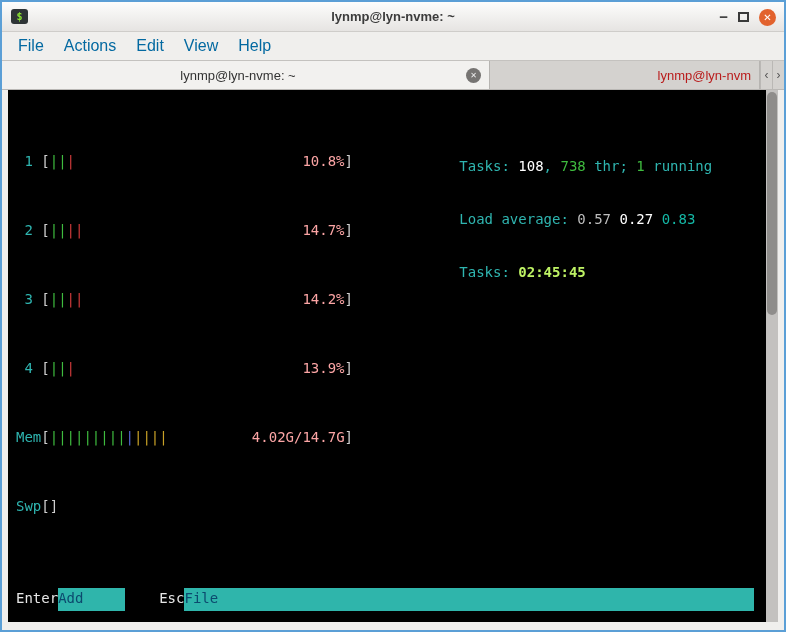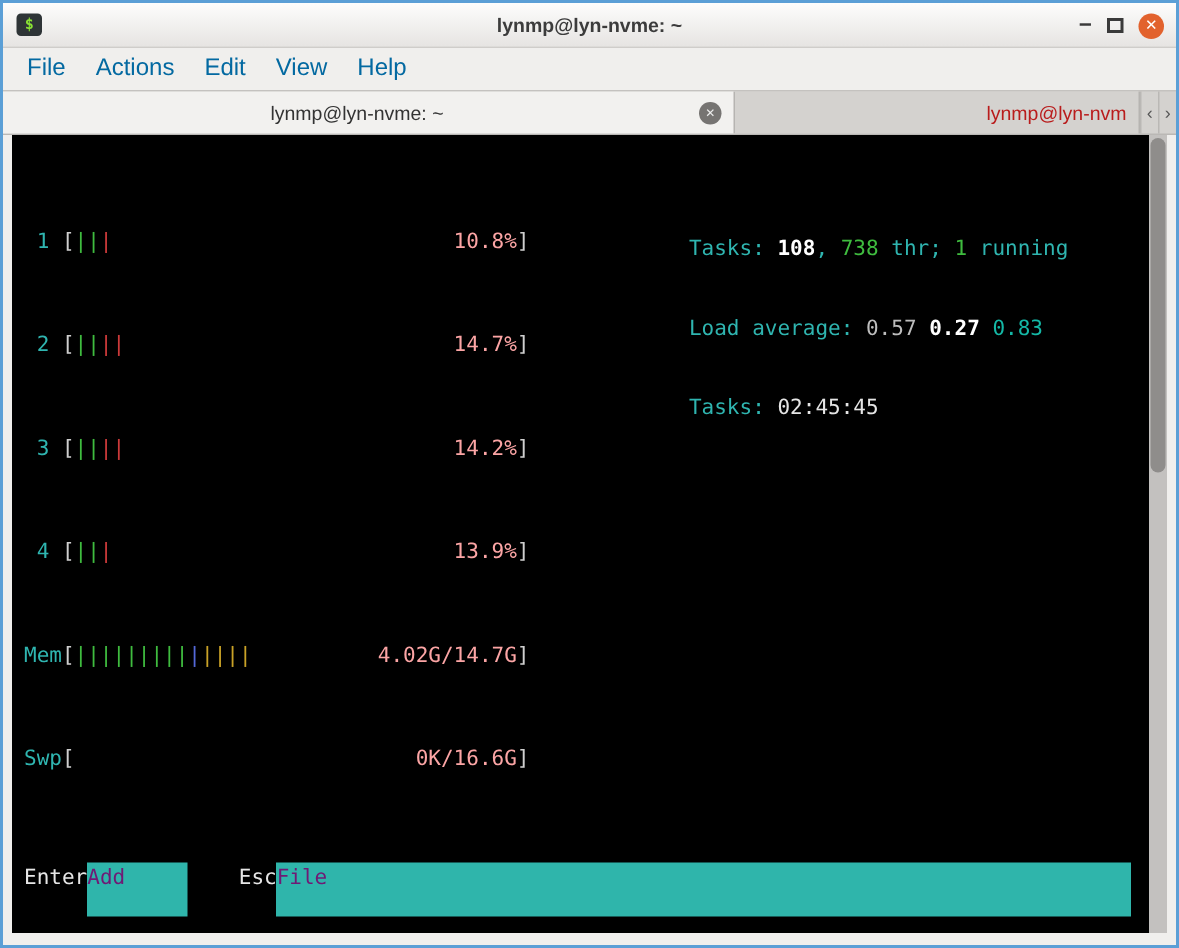--- a/index.html
+++ b/index.html
@@ -43,34 +43,34 @@
   .m-body{flex:1;display:flex;justify-content:space-between}
   .m-val{color:#fca5a5}
   .stats{margin-left:22px}
   .stat-line{height:21px;line-height:21px}
 
   [data-c="green"]{color:#3fbc3f}
   [data-c="red"]{color:#cc3a3a}
   [data-c="blue"]{color:#5468d8}
   [data-c="yellow"]{color:#c9a227}
   [data-c="cyan"]{color:#2fb5b0}
-  [data-c="boldwhite"]{color:#ffffff;font-weight:bold}
+  [data-c="boldwhite"]{color:#ffffff;font-weight:normal}
   [data-c="grey"]{color:#bdbdbd}
   [data-c="darkgrey"]{color:#14b8a6}
-  [data-c="boldcyan"]{color:#e5e5e5;font-weight:normal}
+  [data-c="boldcyan"]{color:#bef264;font-weight:bold}
 
   
   .setup-panel{display:flex;margin-top:25px}
   .p-col{margin-right:5px}
   .p-col1{width:160px}.p-col2{width:202px}.p-col3{width:204px}.p-col4{flex:1;margin-right:0}
 
   
-  .fnbar{position:absolute;left:8px;right:12px;bottom:11px;height:36px;line-height:20px;display:flex}
+  .fnbar{position:absolute;left:8px;right:12px;bottom:11px;height:23px;line-height:20px;display:flex}
   .fn-key{color:#e6e6e6}
-  .fn-label{background:#2fb5ab;color:#701a75}
+  .fn-label{background:#2fb5ab;color:#0c4a6e}
   .fn-add{width:67px}
   .fn-gap{width:34px}
   .fn-done{flex:1}
 
   
   .scrollbar{position:absolute;right:0;top:0;bottom:0;width:12px;background:#c3c1bf}
   .scroll-thumb{position:absolute;left:1px;right:1px;top:2px;height:42%;background:#8f8d8b;border-radius:5px}
 </style>
 </head>
 <body>
@@ -125,21 +125,21 @@
 
         <div class="meter-row">
           <span class="m-id"> 4 </span><span class="m-br">[</span><span class="m-body"><span class="m-bars"><span data-c="green">||</span><span data-c="red">|</span></span><span class="m-val">13.9%</span></span><span class="m-br">]</span>
         </div>
 
         <div class="meter-row">
           <span class="m-id">Mem</span><span class="m-br">[</span><span class="m-body"><span class="m-bars"><span data-c="green">|||||||||</span><span data-c="blue">|</span><span data-c="yellow">||||</span></span><span class="m-val">4.02G/14.7G</span></span><span class="m-br">]</span>
         </div>
 
         <div class="meter-row">
-          <span class="m-id">Swp</span><span class="m-br">[</span><span class="m-body"><span class="m-bars"></span><span class="m-val">0K/16.6G</span></span><span class="m-br">]</span>
+          <span class="m-id">Swp</span><span class="m-br">[</span><span class="m-br">]</span>
         </div>
 
       </div>
 
       <div class="stats">
         <div class="stat-line">
           <span data-c="cyan">Tasks: </span><span data-c="boldwhite">108</span><span data-c="cyan">, </span><span data-c="green">738</span><span data-c="cyan"> thr; </span><span data-c="green">1</span><span data-c="cyan"> running</span>
         </div>
         <div class="stat-line">
           <span data-c="cyan">Load average: </span><span data-c="grey">0.57 </span><span data-c="boldwhite">0.27 </span><span data-c="darkgrey">0.83</span>

